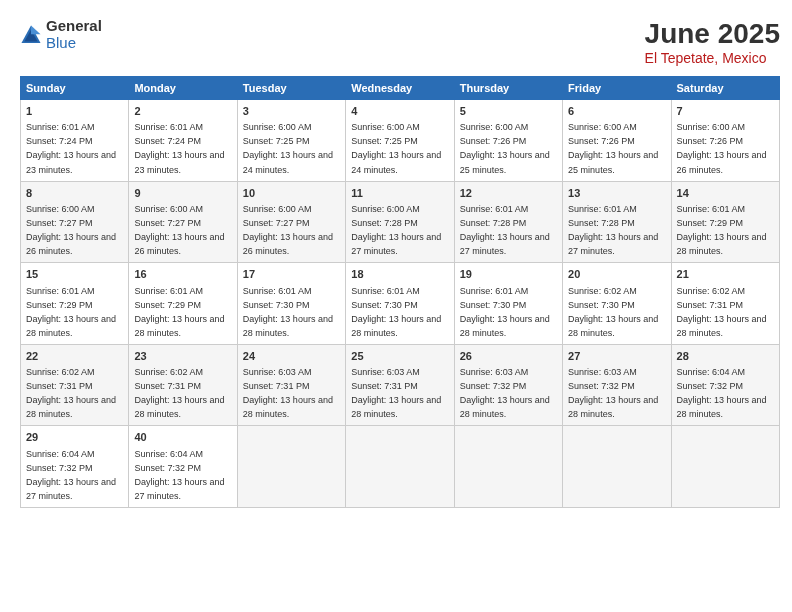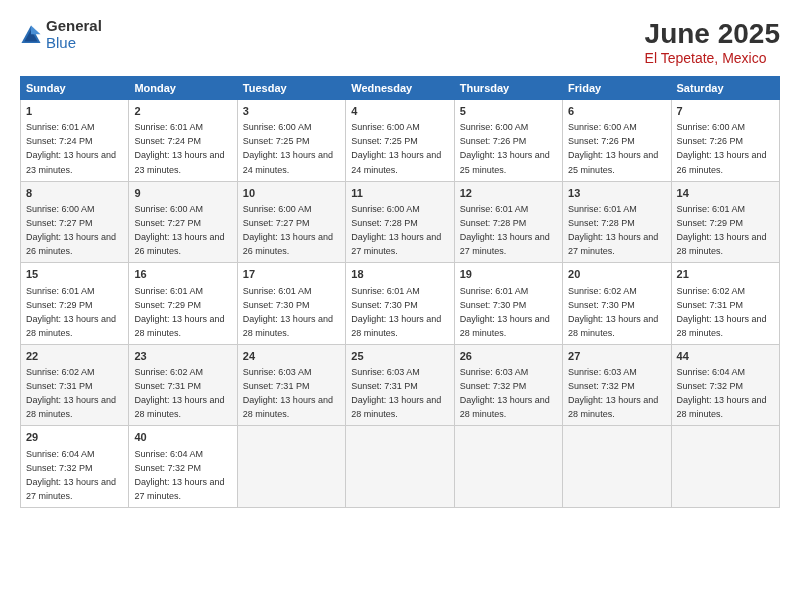--- a/index.html
+++ b/index.html
@@ -168,21 +168,21 @@
           <td><span class="day-number">20</span><span class="day-info">Sunrise: 6:02 AM<br>Sunset: 7:30 PM<br>Daylight: 13 hours and 28 minutes.</span></td>
           <td><span class="day-number">21</span><span class="day-info">Sunrise: 6:02 AM<br>Sunset: 7:31 PM<br>Daylight: 13 hours and 28 minutes.</span></td>
         </tr>
         <tr>
           <td><span class="day-number">22</span><span class="day-info">Sunrise: 6:02 AM<br>Sunset: 7:31 PM<br>Daylight: 13 hours and 28 minutes.</span></td>
           <td><span class="day-number">23</span><span class="day-info">Sunrise: 6:02 AM<br>Sunset: 7:31 PM<br>Daylight: 13 hours and 28 minutes.</span></td>
           <td><span class="day-number">24</span><span class="day-info">Sunrise: 6:03 AM<br>Sunset: 7:31 PM<br>Daylight: 13 hours and 28 minutes.</span></td>
           <td><span class="day-number">25</span><span class="day-info">Sunrise: 6:03 AM<br>Sunset: 7:31 PM<br>Daylight: 13 hours and 28 minutes.</span></td>
           <td><span class="day-number">26</span><span class="day-info">Sunrise: 6:03 AM<br>Sunset: 7:32 PM<br>Daylight: 13 hours and 28 minutes.</span></td>
           <td><span class="day-number">27</span><span class="day-info">Sunrise: 6:03 AM<br>Sunset: 7:32 PM<br>Daylight: 13 hours and 28 minutes.</span></td>
-          <td><span class="day-number">44</span><span class="day-info">Sunrise: 6:04 AM<br>Sunset: 7:32 PM<br>Daylight: 13 hours and 28 minutes.</span></td>
+          <td><span class="day-number">28</span><span class="day-info">Sunrise: 6:04 AM<br>Sunset: 7:32 PM<br>Daylight: 13 hours and 28 minutes.</span></td>
         </tr>
         <tr class="last-row">
           <td><span class="day-number">29</span><span class="day-info">Sunrise: 6:04 AM<br>Sunset: 7:32 PM<br>Daylight: 13 hours and 27 minutes.</span></td>
           <td><span class="day-number">40</span><span class="day-info">Sunrise: 6:04 AM<br>Sunset: 7:32 PM<br>Daylight: 13 hours and 27 minutes.</span></td>
           <td class="empty-cell"></td>
           <td class="empty-cell"></td>
           <td class="empty-cell"></td>
           <td class="empty-cell"></td>
           <td class="empty-cell"></td>
         </tr>

